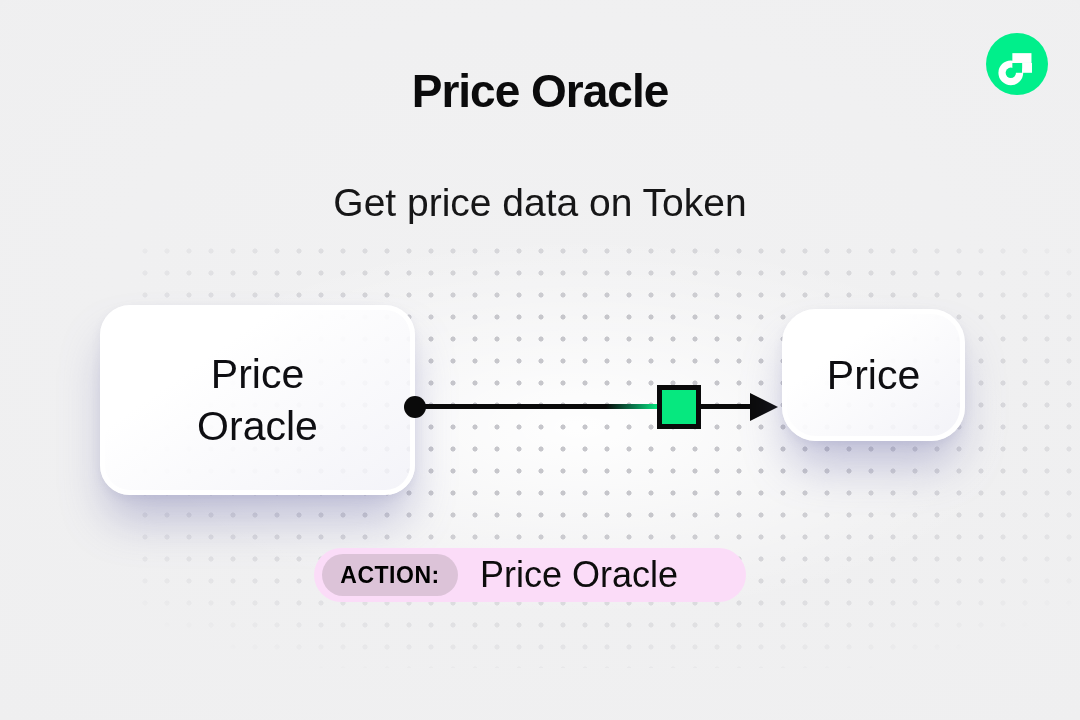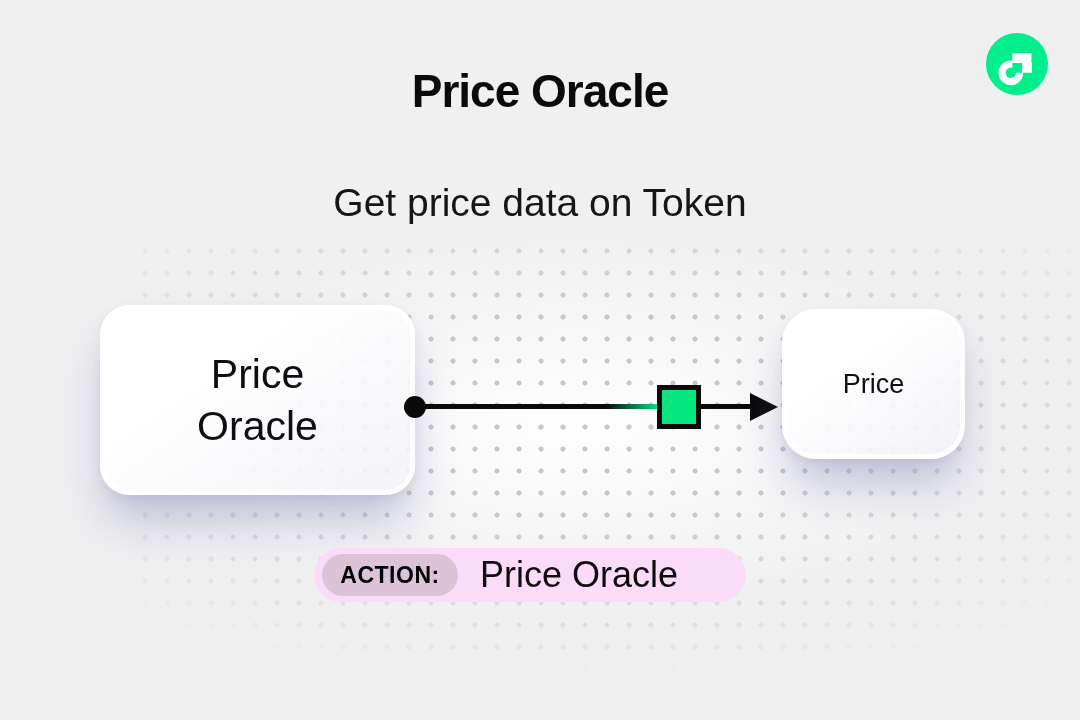--- a/index.html
+++ b/index.html
@@ -51,22 +51,22 @@
     box-sizing:border-box;
     color:#0e0e12;
     text-align:center;
   }
   .node-source{
     left:100px;top:305px;width:315px;height:190px;border-radius:30px;
     font-size:41px;line-height:1.28;
   }
   .node-source .node-label{display:inline-block;max-width:190px;}
   .node-target{
-    left:782px;top:309px;width:183px;height:150px;border-radius:34px;
-    font-size:27px;
+    left:782px;top:309px;width:183px;height:132px;border-radius:34px;
+    font-size:41px;
   }
   
   .edge-start-dot{
     position:absolute;left:404px;top:396px;width:22px;height:22px;
     border-radius:50%;background:#0a0a0a;
   }
   .edge-line{
     position:absolute;left:413px;top:404px;width:345px;height:5px;background:#0a0a0a;
   }
   .edge-line-green{

